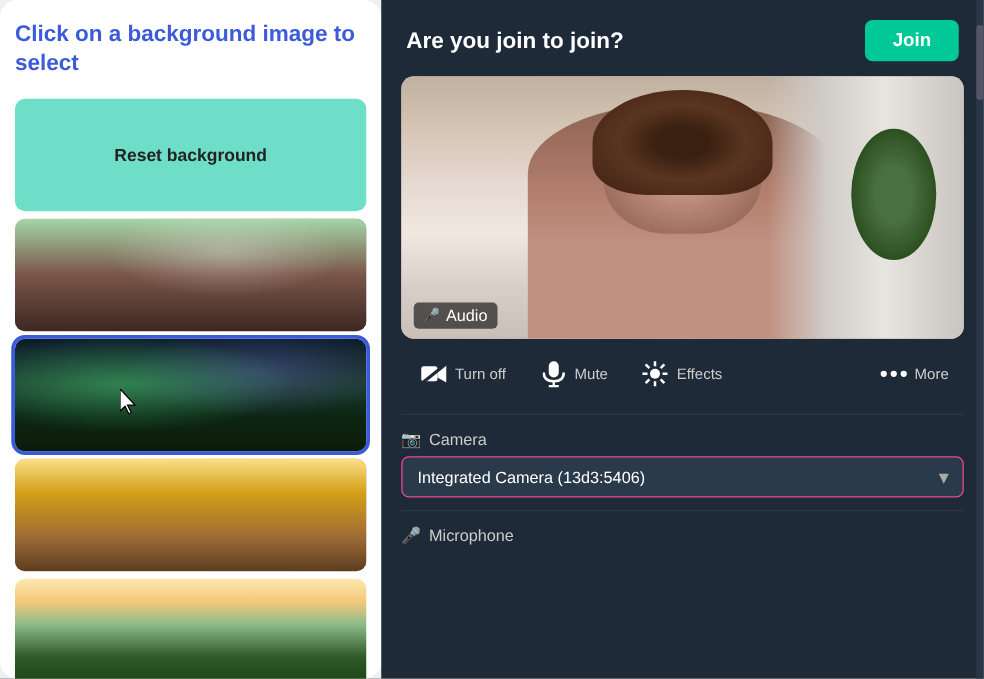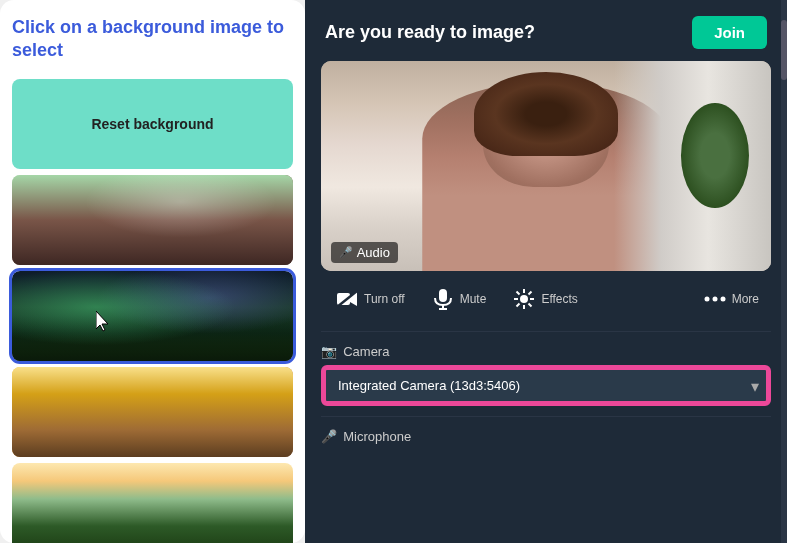--- a/index.html
+++ b/index.html
@@ -306,21 +306,21 @@
     }
 
     .select-wrapper {
       position: relative;
     }
 
     .select-wrapper select {
       width: 100%;
       background: #2a3a4a;
       color: #fff;
-      border: 5px solid #ec4899;
+      border: 1px solid #ec4899;
       border-radius: 6px;
       padding: 8px 36px 8px 12px;
       font-size: 13px;
       appearance: none;
       cursor: pointer;
     }
 
     .select-wrapper::after {
       content: '▾';
       position: absolute;
@@ -388,21 +388,21 @@
 </div>
 
 <div class="right-panel">
 
   <div style="position:relative; flex:1; display:flex; flex-direction:column;">
     <div class="scrollbar">
       <div class="scrollbar-thumb"></div>
     </div>
 
     <div class="video-header">
-      <span class="ready-text">Are you ready to image?</span>
+      <span class="ready-text">Are you join to join?</span>
       <button class="join-btn">Join</button>
     </div>
 
     <div class="video-container">
       <div class="video-person">
         <div class="hair"></div>
         <div class="bg-room"></div>
         <div class="bg-plant"></div>
       </div>
       <div class="name-badge">

